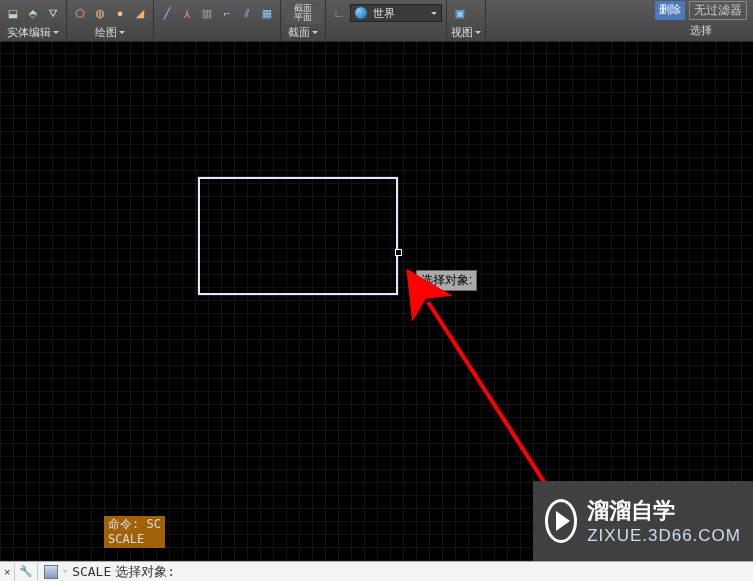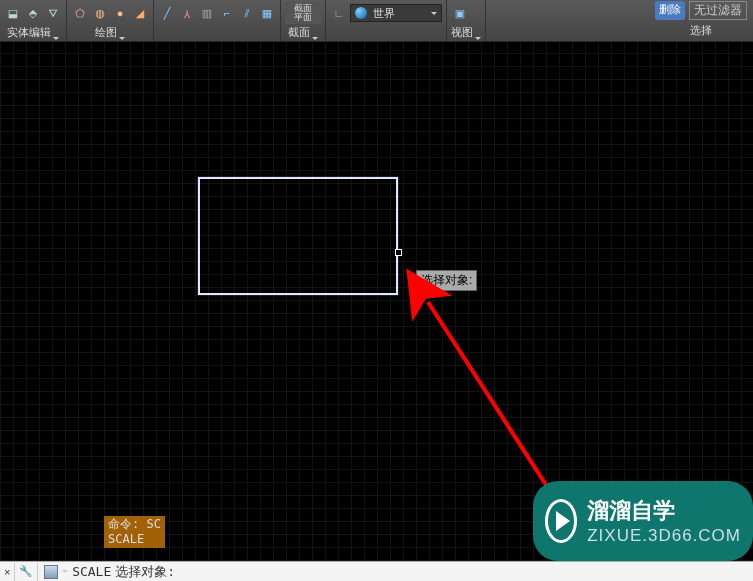--- a/index.html
+++ b/index.html
@@ -43,21 +43,21 @@
       justify-content: center;
       cursor: pointer;
       font-size: 11px;
     }
     .ribbon-label {
       font-size: 11px;
       color: #ddd;
       text-align: center;
       padding: 1px 0;
       display: flex;
-      align-items: flex-end;
+      align-items: center;
       justify-content: center;
       gap: 2px;
     }
     .dropdown-arrow {
       width: 0; height: 0;
       border-left: 3px solid transparent;
       border-right: 3px solid transparent;
       border-top: 3px solid #ccc;
       display: inline-block;
     }
@@ -175,26 +175,25 @@
       border: 1px solid #678;
     }
     
     
     .watermark {
       position: absolute;
       right: 0;
       bottom: 20px;
       width: 220px;
       height: 80px;
-      background: #0f766e;
+      background: #404040;
       display: flex;
       align-items: center;
       gap: 10px;
       padding: 0 12px;
-      border-radius: 25px;
     }
     .wm-logo {
       width: 44px; height: 44px;
       border: 3px solid #fff;
       border-radius: 50%;
       display: flex;
       align-items: center;
       justify-content: center;
     }
     .wm-play {

